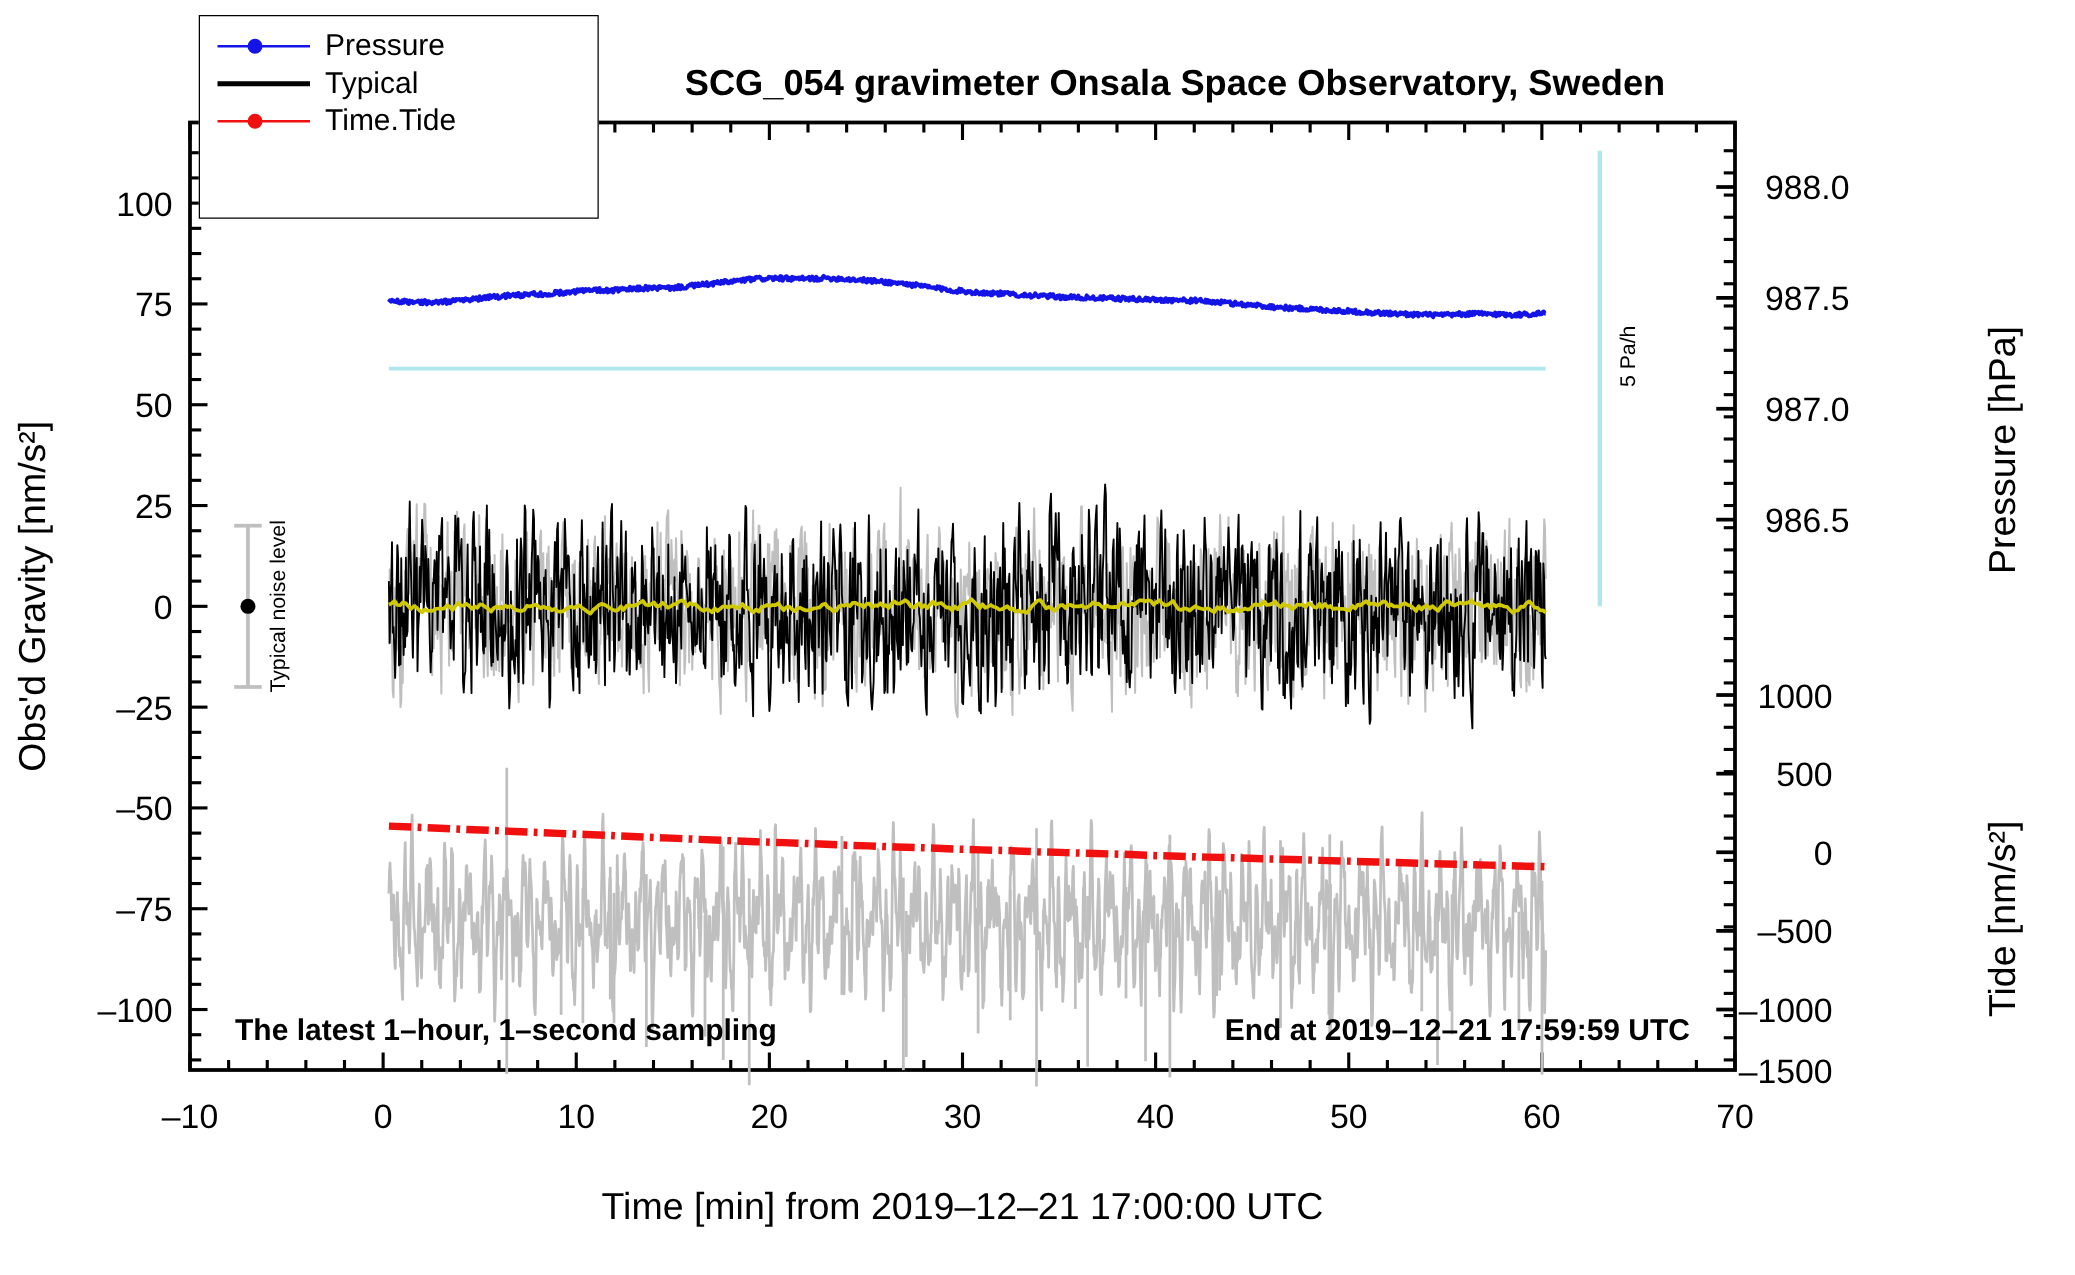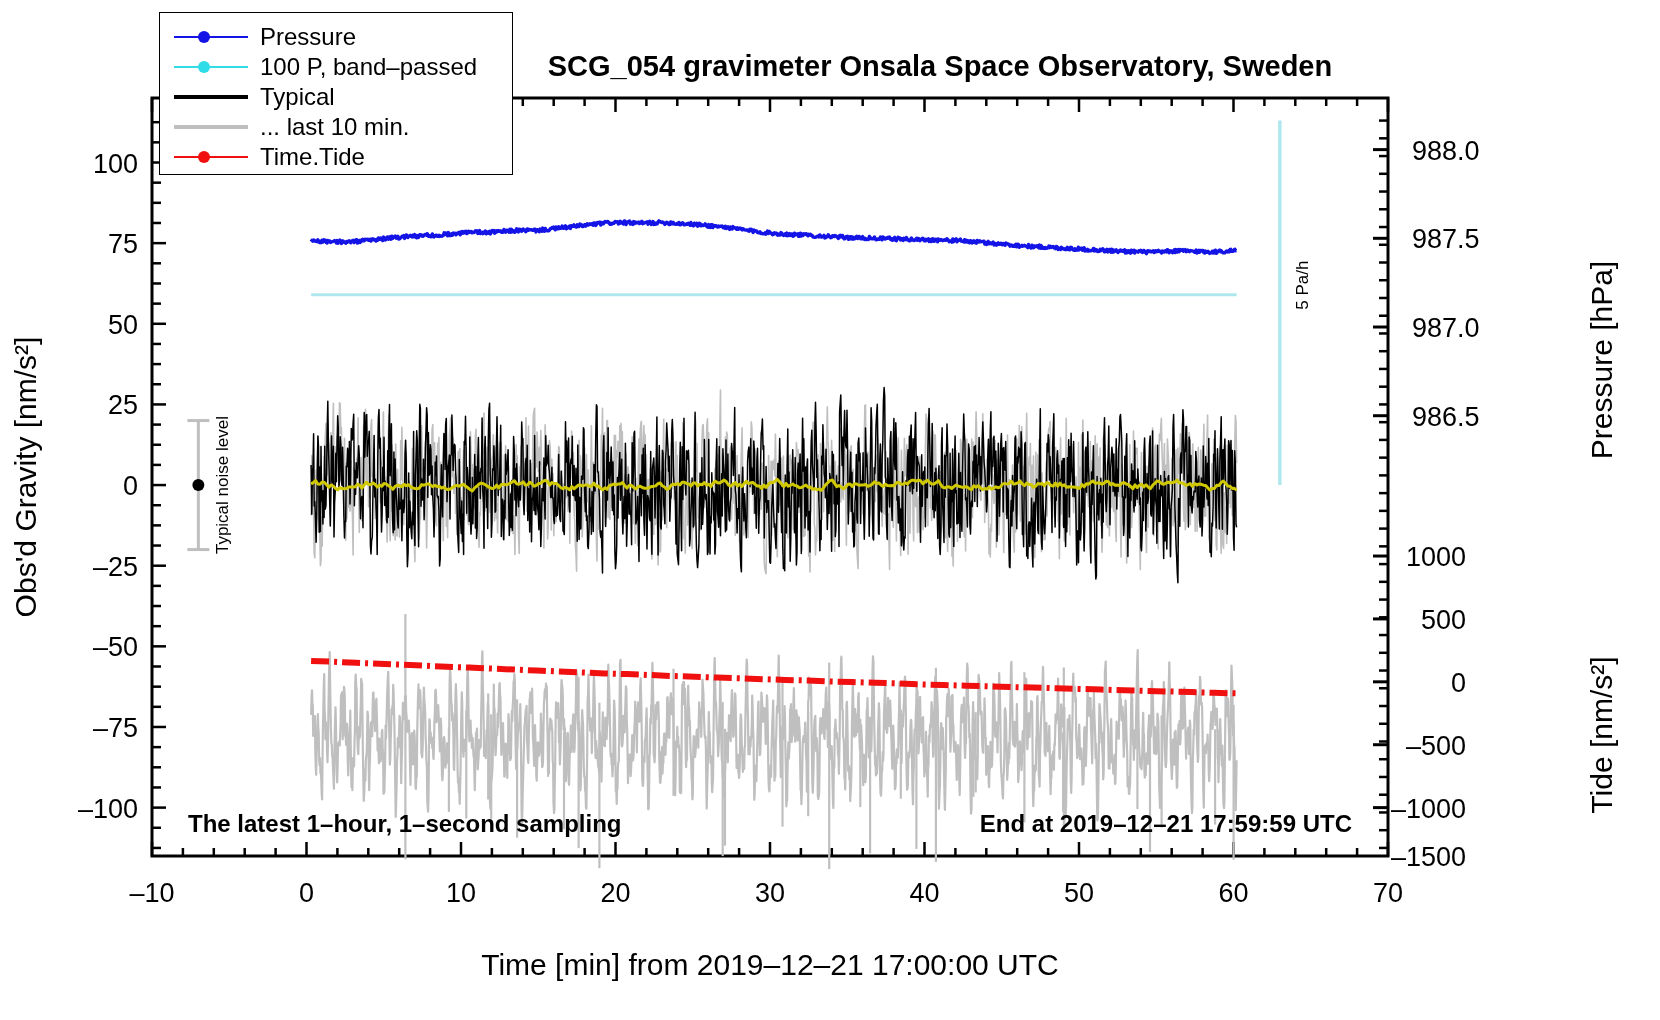--- a/index.html
+++ b/index.html
@@ -8,21 +8,21 @@
   #stage{position:relative;width:1660px;height:1020px;}
   svg.plot{position:absolute;left:0;top:0;}
 
   .ttl{font-size:29px;font-weight:bold;}
   .axlab{font-size:30px;}
   .tick{font-size:27px;}
   .anno{font-size:24px;font-weight:bold;}
   .small-rot{font-size:17px;}
   .noiselab{font-size:17px;}
 
-  .legend-box{position:absolute;left:159px;top:12px;width:354px;height:163px;
+  .legend-box{position:absolute;left:159px;top:12px;width:320px;height:163px;
               background:#fff;border:1.6px solid #000;box-sizing:border-box;
               padding:9px 0 0 0;}
   .leg-row{display:flex;align-items:center;height:30px;padding-left:14px;}
   .leg-key{width:74px;height:20px;position:relative;flex:0 0 74px;margin-right:12px;}
   .leg-line{position:absolute;left:0;top:50%;transform:translateY(-50%);
             width:74px;height:2px;}
   .leg-line.thick{height:4px;}
   .leg-dot{position:absolute;left:30px;top:50%;transform:translate(-50%,-50%);
            width:12px;height:12px;border-radius:50%;}
   .leg-lab{font-size:24px;white-space:nowrap;line-height:1;}
@@ -291,36 +291,23 @@
   <div class="legend-box" id="legend">
       <div class="leg-row">
         <span class="leg-key">
           <span class="leg-line" style="background: rgb(20, 20, 230);"></span>
           <span class="leg-dot" style="background: rgb(20, 20, 230);"></span>
         </span>
         <span class="leg-lab">Pressure</span>
       </div>
       <div class="leg-row">
         <span class="leg-key">
-          <span class="leg-line" style="background: rgb(48, 220, 232);"></span>
-          <span class="leg-dot" style="background: rgb(48, 220, 232);"></span>
-        </span>
-        <span class="leg-lab">100 P, band–passed</span>
-      </div>
-      <div class="leg-row">
-        <span class="leg-key">
           <span class="leg-line thick" style="background: rgb(0, 0, 0);"></span>
         </span>
         <span class="leg-lab">Typical</span>
-      </div>
-      <div class="leg-row">
-        <span class="leg-key">
-          <span class="leg-line thick" style="background: rgb(191, 191, 191);"></span>
-        </span>
-        <span class="leg-lab">... last 10 min.</span>
       </div>
       <div class="leg-row">
         <span class="leg-key">
           <span class="leg-line" style="background: rgb(240, 16, 16);"></span>
           <span class="leg-dot" style="background: rgb(240, 16, 16);"></span>
         </span>
         <span class="leg-lab">Time.Tide</span>
       </div>
     </div>
 

